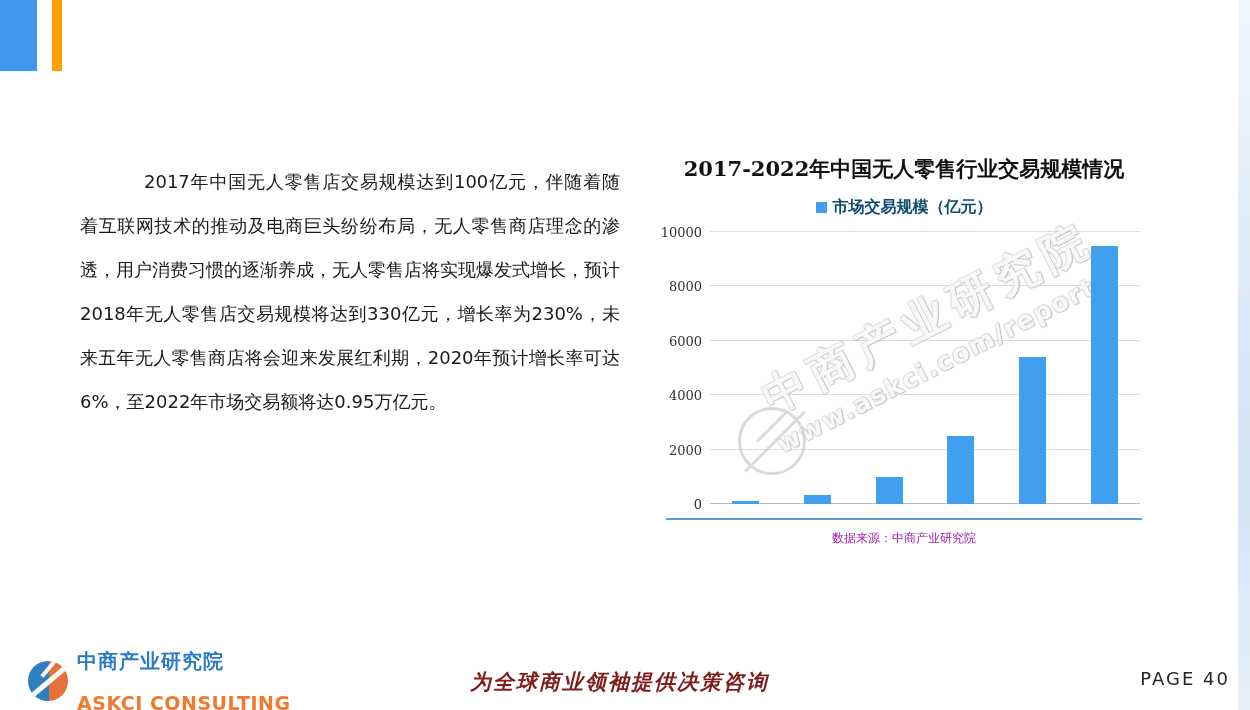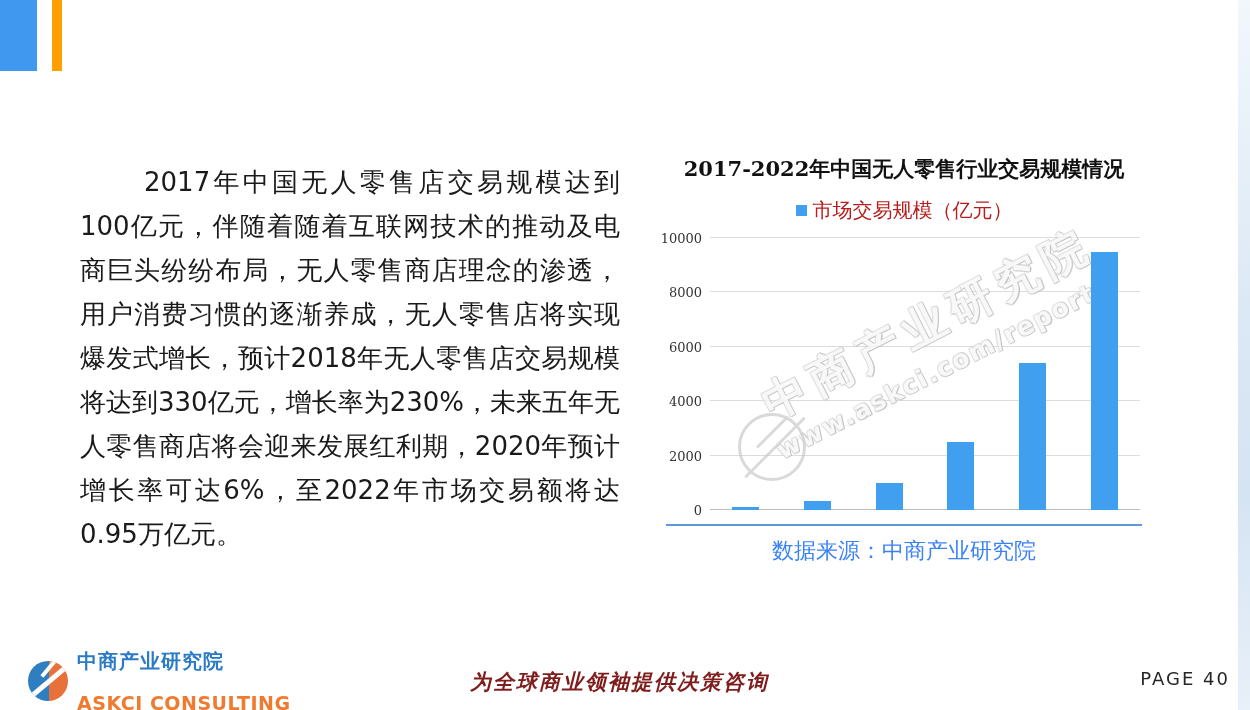--- a/index.html
+++ b/index.html
@@ -38,21 +38,21 @@
     font-size: 37px; font-weight: 400;
     color: #3E96F0;
     letter-spacing: 2px;
     white-space: nowrap;
   }
 
   
   .body-text {
     position: absolute; left: 80px; top: 160px;
     width: 540px;
-    font-size: 26px; line-height: 44px;
+    font-size: 18px; line-height: 44px;
     color: #1a1a1a;
     text-align: justify;
     text-indent: 64px;
   }
 
   
   .chart {
     position: absolute; left: 660px; top: 155px;
     width: 488px;
   }
@@ -64,21 +64,21 @@
     color: #111;
   }
   .legend {
     margin-top: 14px;
     display: flex; align-items: center; justify-content: center;
     gap: 6px;
   }
   .legend-swatch { width: 11px; height: 11px; background: #419FEF; display: inline-block; }
   .legend-label {
     font-family: "DejaVu Serif", "Liberation Serif", serif;
-    font-size: 20px; color: #b91c1c;
+    font-size: 16px; color: #0c4a6e; font-weight: bold;
   }
 
   .plot-wrap { position: relative; margin-top: 14px; margin-left: 50px; width: 430px; }
   .plot { position: relative; width: 430px; height: 272px; }
   .gridline {
     position: absolute; left: 0; width: 100%; height: 1px;
     background: #DCDCDC;
   }
   .gridline.axis { background: #BDBDBD; }
   .ytick-label {
@@ -142,21 +142,21 @@
     transform: rotate(45deg);
   }
 
   .divider {
     margin: 14px 6px 0 6px;
     height: 2px; background: #5B9BD5;
   }
   .source-note {
     margin-top: 10px;
     text-align: center;
-    font-size: 22px; color: #3b82f6;
+    font-size: 12px; color: #a21caf;
   }
 
   
   .footer-logo {
     position: absolute; left: 28px; top: 648px;
     display: flex; align-items: center; gap: 9px;
   }
   .logo-icon {
     position: relative;
     width: 40px; height: 40px; border-radius: 50%;

